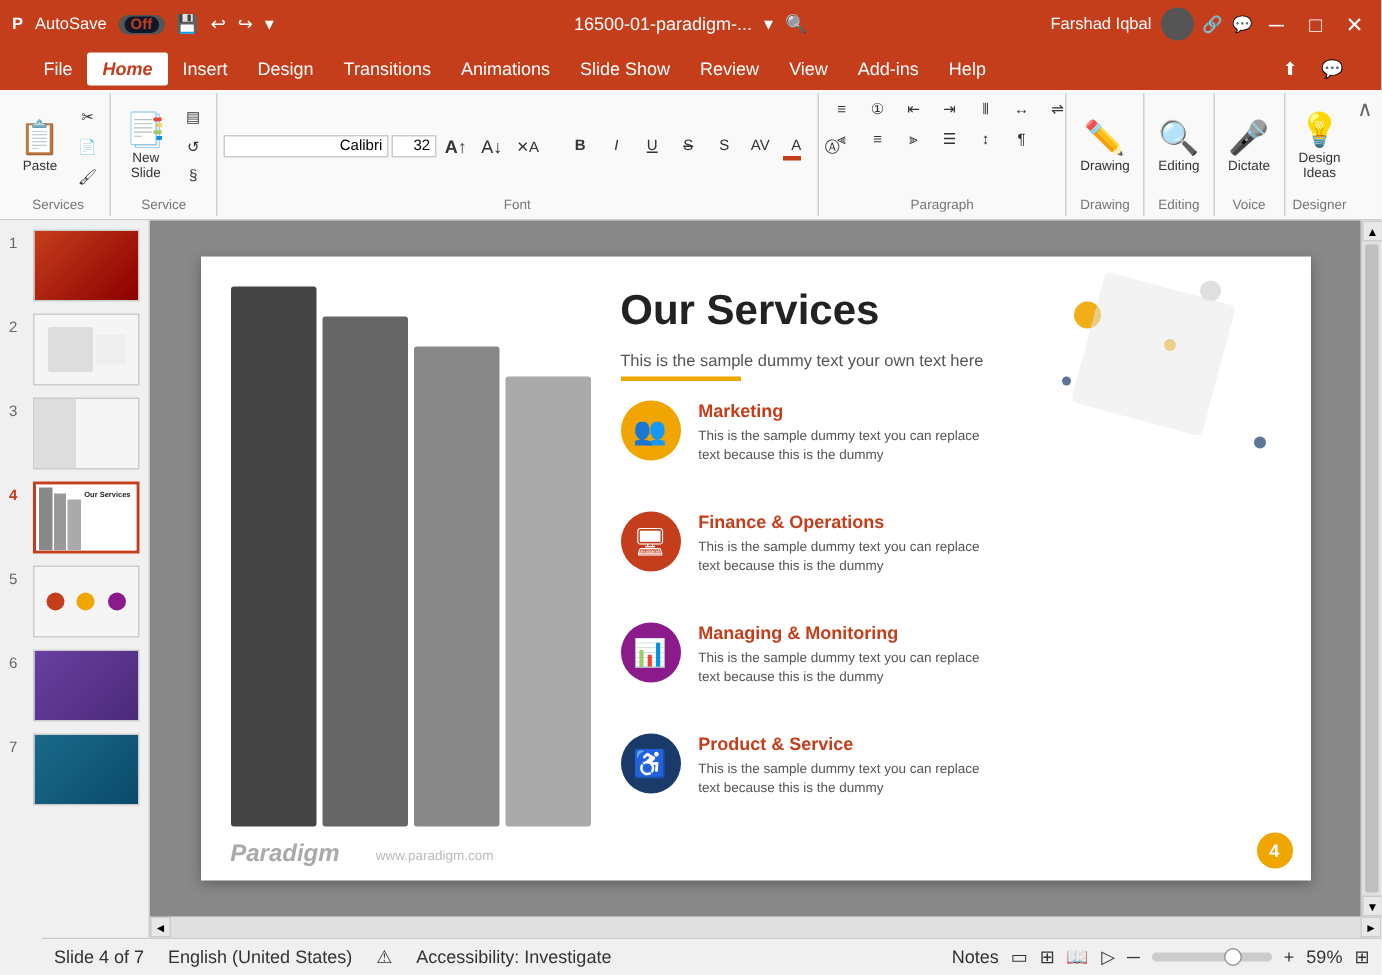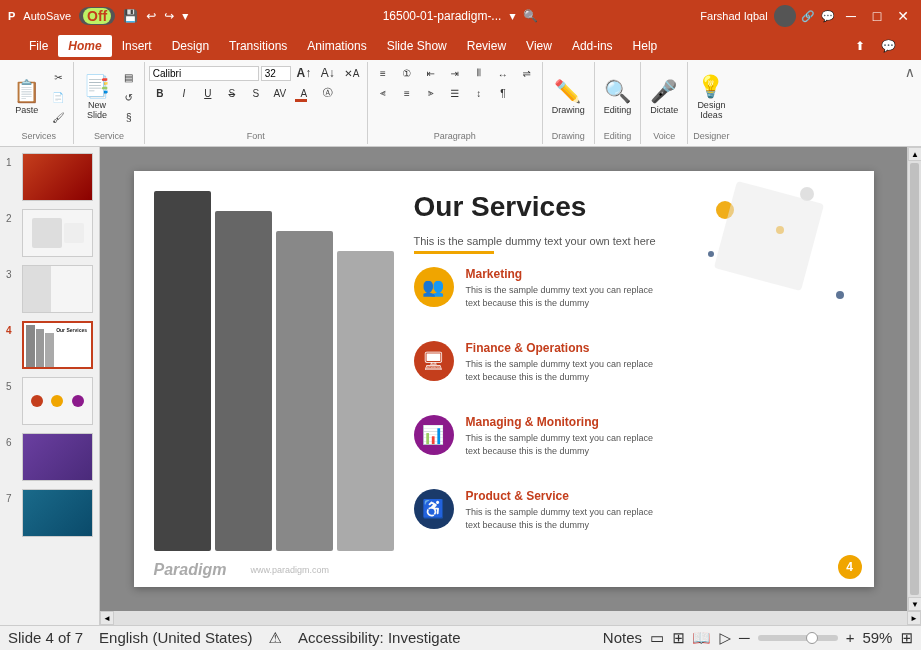--- a/index.html
+++ b/index.html
@@ -4,21 +4,21 @@
   <style>
     * { margin: 0; padding: 0; box-sizing: border-box; }
     body { font-family: 'Segoe UI', Arial, sans-serif; font-size: 12px; background: #f0f0f0; width: 921px; height: 650px; overflow: hidden; }
 
     
     .title-bar { background: #c43e1c; height: 32px; display: flex; align-items: center; padding: 0 8px; color: white; }
     .title-bar-left { display: flex; align-items: center; gap: 8px; flex: 1; }
     .title-bar-logo { font-size: 11px; font-weight: bold; color: white; }
     .autosave-label { font-size: 11px; color: white; }
     .autosave-toggle { background: #555; border-radius: 10px; padding: 1px 4px; font-size: 10px; display: flex; align-items: center; gap: 2px; }
-    .toggle-off { background: #bef264; color: #c43e1c; border-radius: 8px; padding: 0 4px; font-size: 14px; font-weight: bold; text-align: right; }
+    .toggle-off { background: #0f172a; color: #c43e1c; border-radius: 8px; padding: 0 4px; font-size: 10px; font-weight: bold; text-align: right; }
     .title-bar-center { flex: 2; text-align: center; font-size: 12px; color: white; display: flex; align-items: center; justify-content: center; gap: 8px; }
     .title-bar-right { flex: 1; display: flex; align-items: center; justify-content: flex-end; gap: 6px; color: white; font-size: 11px; }
     .win-btn { width: 20px; height: 20px; display: flex; align-items: center; justify-content: center; font-size: 14px; cursor: pointer; }
 
     
     .menu-bar { background: #c43e1c; height: 28px; display: flex; align-items: center; padding: 0 19px; }
     .menu-item { color: white; padding: 4px 10px; font-size: 12px; cursor: pointer; border-radius: 2px; }
     .menu-item.active { background: white; color: #c43e1c; font-weight: bold; font-style: italic; }
 
     
@@ -32,21 +32,21 @@
     .canvas-area { flex: 1; background: #888; display: flex; flex-direction: column; align-items: center; justify-content: center; overflow: hidden; position: relative; }
     .slide-canvas { width: 740px; height: 416px; background: white; position: relative; box-shadow: 0 2px 8px rgba(0,0,0,0.3); overflow: hidden; }
 
     
     .scrollbar-v { width: 14px; background: #e0e0e0; border-left: 1px solid #ccc; display: flex; flex-direction: column; }
     .scroll-arrow { width: 14px; height: 14px; display: flex; align-items: center; justify-content: center; font-size: 8px; cursor: pointer; background: #e8e8e8; border: 1px solid #ccc; }
     .scroll-thumb-v { flex: 1; background: #c0c0c0; margin: 2px; border-radius: 2px; }
     .scroll-thumb-h { flex: 1; background: #c0c0c0; margin: 2px; border-radius: 2px; }
 
     
-    .status-bar { height: 24px; background: #f0f0f0; border-top: 1px solid #ccc; display: flex; align-items: center; padding: 0 8px; font-size: 15px; color: #333; gap: 8px; }
+    .status-bar { height: 24px; background: #f0f0f0; border-top: 1px solid #ccc; display: flex; align-items: center; padding: 0 8px; font-size: 12px; color: #333; gap: 8px; margin-left: 28px; }
     .status-left { flex: 1; display: flex; align-items: center; gap: 16px; }
     .status-right { display: flex; align-items: center; gap: 8px; }
     .zoom-bar { display: flex; align-items: center; gap: 4px; }
     .zoom-slider { width: 80px; height: 6px; background: #ccc; border-radius: 3px; position: relative; }
     .zoom-slider-thumb { width: 12px; height: 12px; background: white; border: 1px solid #999; border-radius: 50%; position: absolute; top: -3px; left: 60%; cursor: pointer; }
 
     
     .slide-title { position: absolute; left: 280px; top: 20px; font-size: 28px; font-weight: bold; color: #222; font-family: Arial, sans-serif; }
     .slide-subtitle { position: absolute; left: 280px; top: 64px; font-size: 11px; color: #555; }
     .slide-divider { position: absolute; left: 280px; top: 80px; width: 80px; height: 3px; background: #f0a500; }
@@ -152,21 +152,21 @@
         <div style="display:flex;flex-direction:column;gap:2px;">
           <div class="rb-sm">▤</div>
           <div class="rb-sm">↺</div>
           <div class="rb-sm">§</div>
         </div>
       </div>
       <div class="rg-label">Service</div>
     </div>
 
     <div class="rg" style="min-width:160px;">
-      <div style="display:flex;flex-direction:column;gap:2px;flex:1;">
+      <div style="display:flex;flex-direction:row;gap:13px;flex:1;text-align:right;">
         <div class="combo-row">
           <div class="font-box" style="width:110px;">Calibri</div>
           <div class="font-box" style="width:30px;">32</div>
           <div class="rb-sm" style="font-size:12px;font-weight:bold;">A↑</div>
           <div class="rb-sm" style="font-size:12px;">A↓</div>
           <div class="rb-sm">✕A</div>
         </div>
         <div class="combo-row">
           <div class="rb-sm" style="font-weight:bold;">B</div>
           <div class="rb-sm" style="font-style:italic;">I</div>

